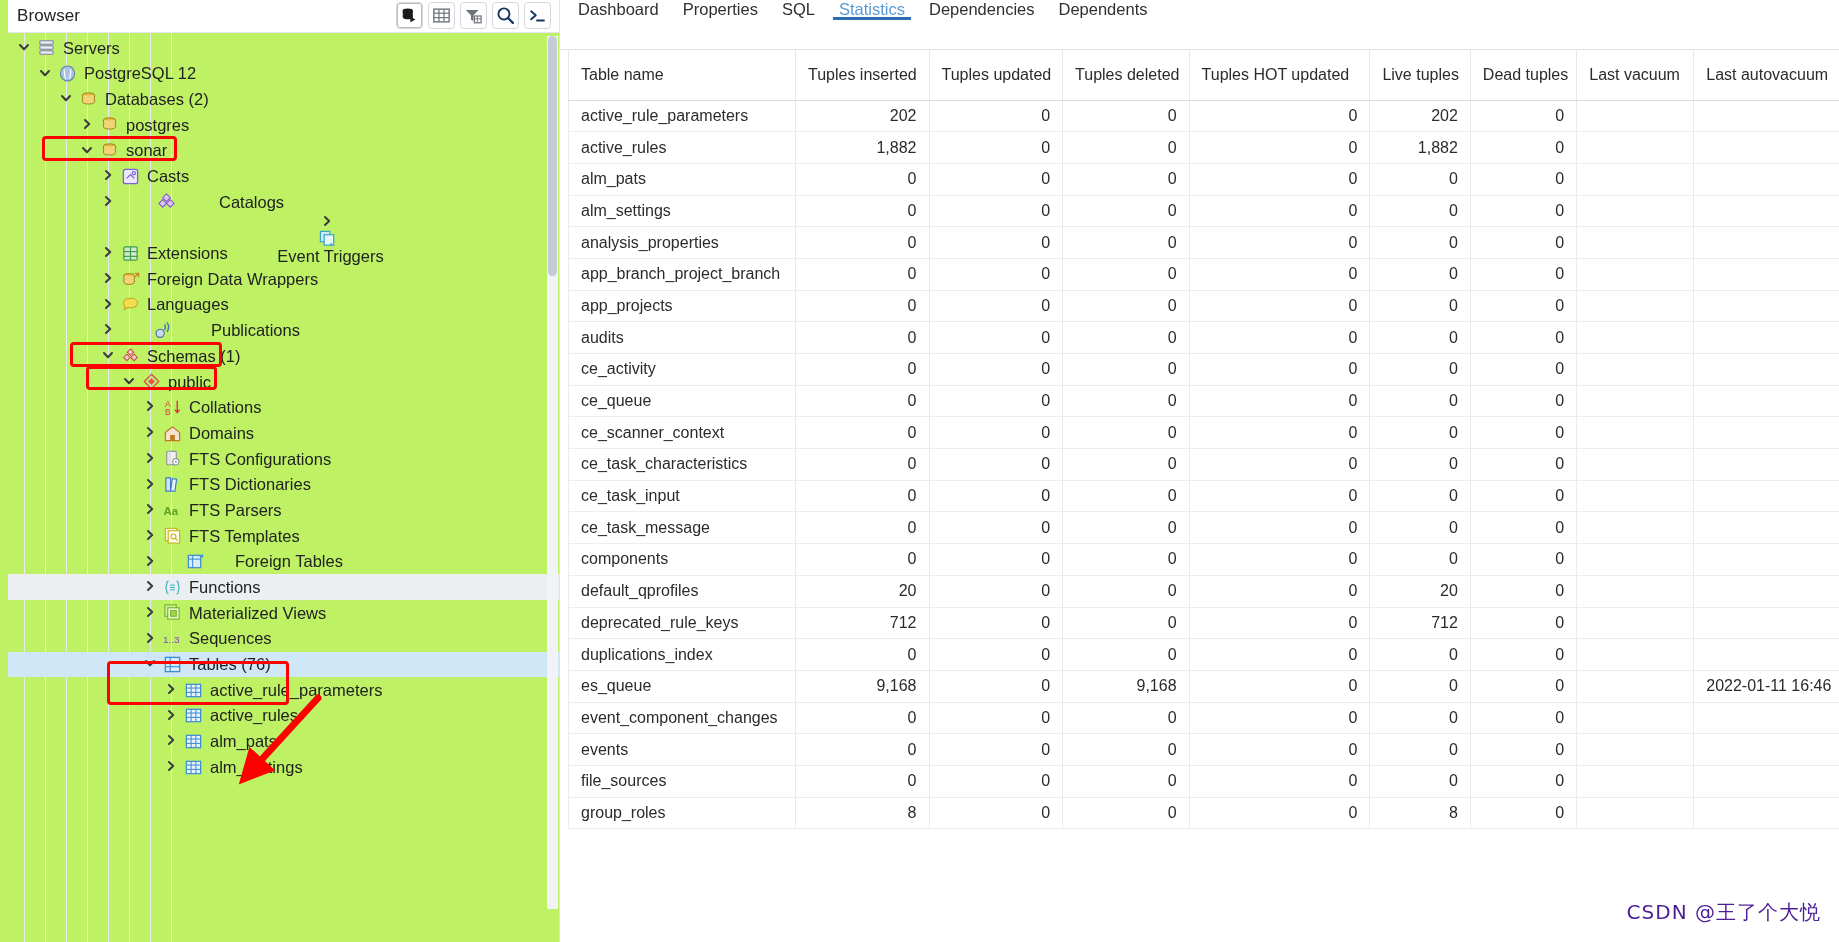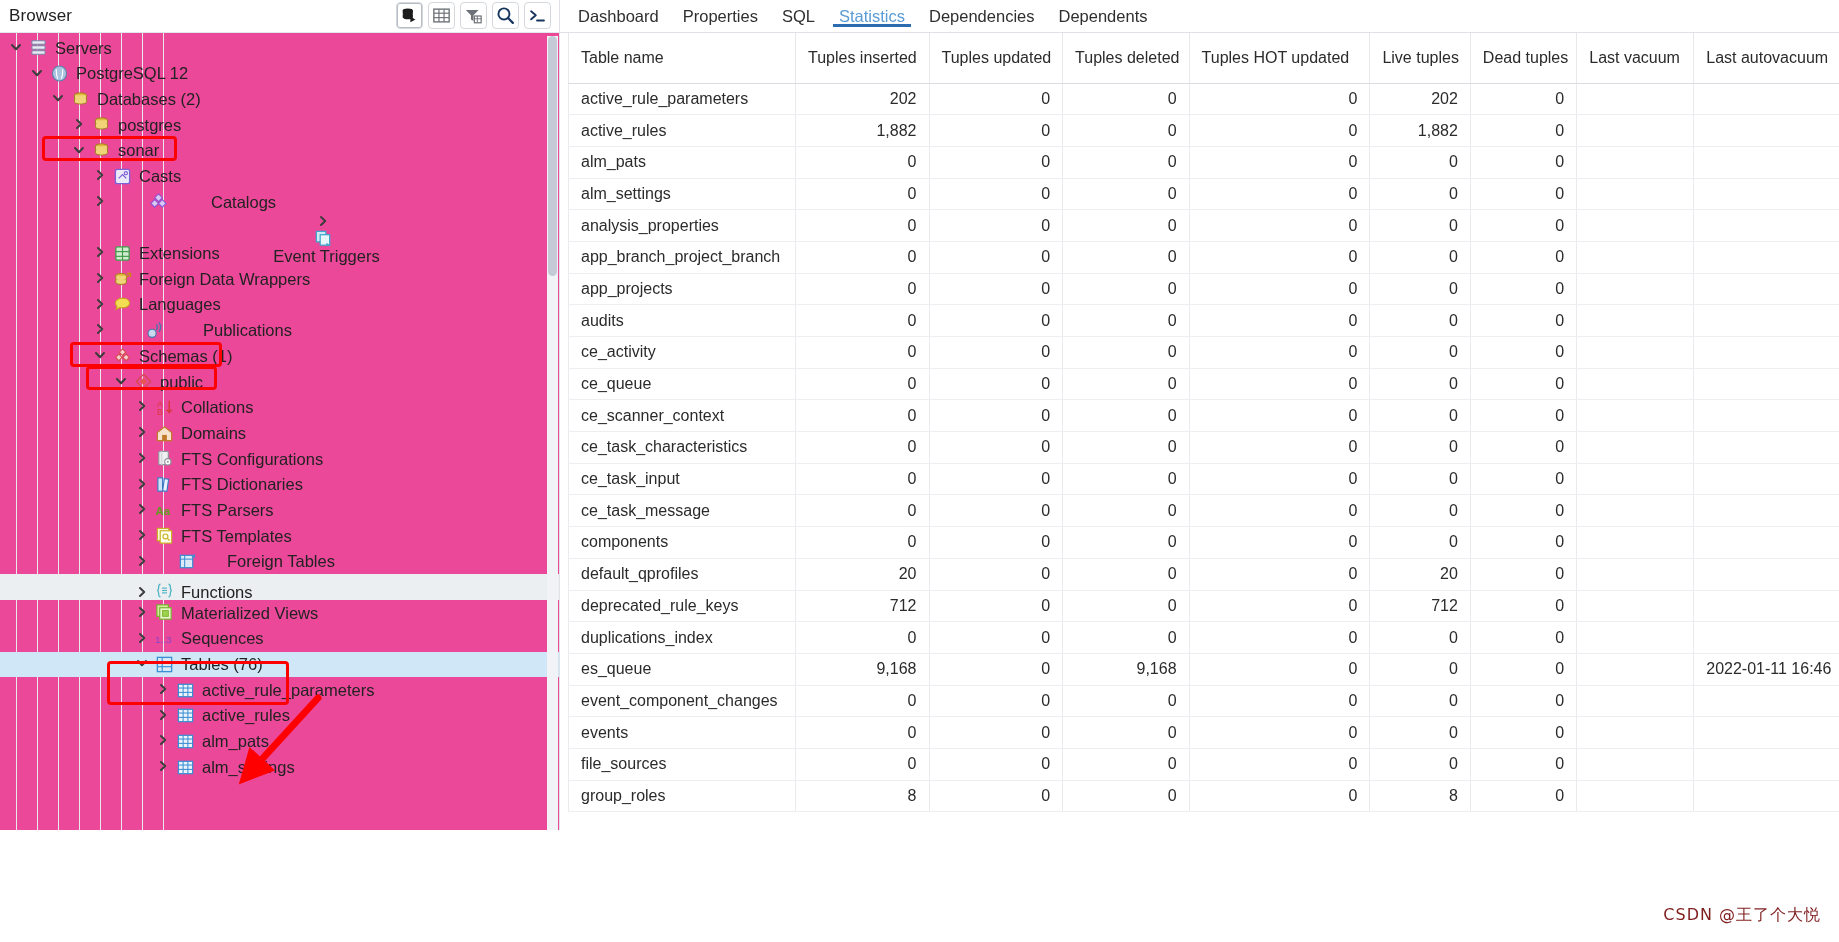--- a/index.html
+++ b/index.html
@@ -14,25 +14,26 @@
     position: relative;
     width: 1839px; height: 942px;
     display: flex;
     background: #fff;
   }
 
   
   #left-panel {
     position: relative;
     width: 560px;
-    height: 830px;
-    background: #ec4899;
+    height: 942px;
+    background: #bef264;
     border-right: 1px solid #dfe3e8;
     flex: 0 0 560px;
     overflow: hidden;
+    padding-left: 8px;
   }
   #browser-header {
     height: 33px;
     display: flex;
     align-items: center;
     border-bottom: 1px solid #e3e6ea;
     background: #fff;
     padding-left: 9px;
     position: relative;
   }
@@ -132,23 +133,23 @@
 
   
   #right-panel {
     position: relative;
     flex: 1 1 auto;
     height: 942px;
     background: #fff;
     overflow: hidden;
   }
   #tabbar {
-    height: 33px;
+    height: 50px;
     display: flex;
-    align-items: center;
+    align-items: flex-start;
     border-bottom: 1px solid #dfe3e8;
     padding-left: 6px;
     background: #fff;
   }
   .tab {
     display: flex;
     align-items: center;
     padding: 0 12px;
     font-size: 16.5px;
     color: #2f2f2f;
@@ -221,22 +222,22 @@
     pointer-events: none;
     z-index: 40;
   }
   #anno-arrow { position: absolute; z-index: 41; pointer-events: none; }
 
   
   #watermark {
     position: absolute;
     right: 18px;
     bottom: 16px;
-    font-size: 16px;
-    color: #7f1d1d;
+    font-size: 20px;
+    color: #4c1d95;
     letter-spacing: 1px;
     z-index: 50;
     font-family: "DejaVu Sans", sans-serif;
     white-space: nowrap;
   }
 </style>
 </head>
 <body>
 
 <div id="app">
@@ -608,21 +609,21 @@
             <span class="nicon">
               <svg width="19" height="19" viewBox="0 0 20 20">
                 <rect x="2.5" y="3.5" width="13" height="13" fill="#dceaf8" stroke="#3b8fd4" stroke-width="1.3"></rect>
                 <line x1="2.5" y1="7.5" x2="15.5" y2="7.5" stroke="#3b8fd4" stroke-width="1.1"></line>
                 <line x1="7" y1="3.5" x2="7" y2="16.5" stroke="#3b8fd4" stroke-width="1.1"></line>
                 <path d="M14 5l4-3v4z" fill="#3b8fd4"></path>
               </svg>
             </span>
             <span class="nlabel">Foreign Tables</span>
           </div>
-          <div class="node hov" style="padding-left: 136px; align-items: flex-end;">
+          <div class="node hov" style="padding-left: 136px;">
             <span class="twisty">
               <svg width="12" height="12" viewBox="0 0 12 12">
                 <path d="M4 2l4.2 4L4 10" fill="none" stroke="#3c3c3c" stroke-width="2" stroke-linecap="round" stroke-linejoin="round"></path>
               </svg>
             </span>
             <span class="nicon">
               <svg width="19" height="19" viewBox="0 0 20 20">
                 <path d="M5.8 3.2c-2 0-2 2.2-2 3.6s0 3-1.5 3.2c1.5.2 1.5 1.8 1.5 3.2s0 3.6 2 3.6" fill="none" stroke="#4bb3c4" stroke-width="1.3"></path>
                 <path d="M14.2 3.2c2 0 2 2.2 2 3.6s0 3 1.5 3.2c-1.5.2-1.5 1.8-1.5 3.2s0 3.6-2 3.6" fill="none" stroke="#4bb3c4" stroke-width="1.3"></path>
                 <line x1="7.4" y1="7.5" x2="12.6" y2="7.5" stroke="#4bb3c4" stroke-width="1.2"></line>

